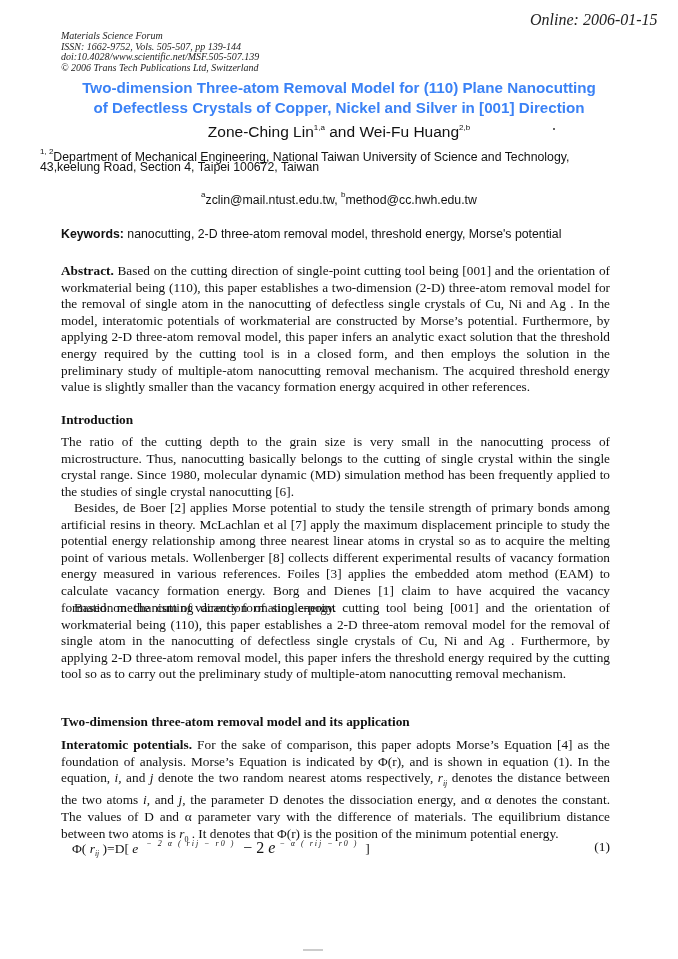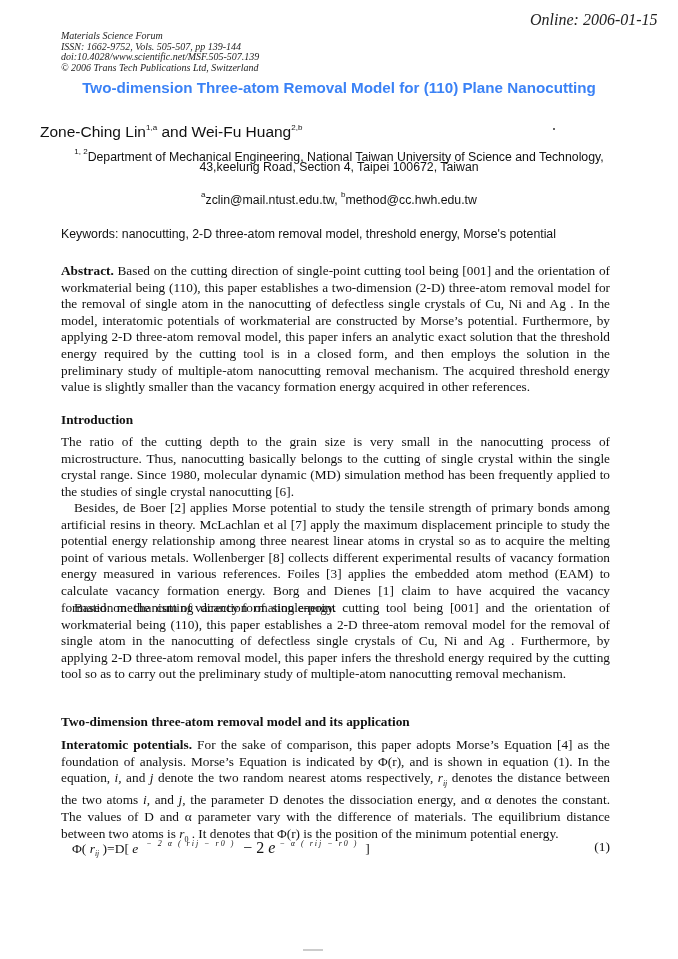--- a/index.html
+++ b/index.html
@@ -2,30 +2,30 @@
 <html><head>
 <meta charset="utf-8">
 <style>
   html, body { margin: 0; padding: 0; background: #ffffff; }
   body { width: 678px; height: 959px; position: relative; overflow: hidden; color: #111; }
 
   .hdr-left { position: absolute; left: 61px; top: 15px; font-family: "Liberation Serif", serif; font-style: italic; font-size: 10px; line-height: 10.5px; color: #222; margin-top: 16px; }
   .hdr-right { position: absolute; left: 530px; top: 15px; font-family: "Liberation Serif", serif; font-style: italic; font-size: 16px; line-height: 10.5px; color: #222; }
 
   .title { position: absolute; left: 40px; width: 598px; top: 78px; text-align: center; font-family: "Liberation Sans", sans-serif; font-weight: bold; font-size: 15.2px; line-height: 20px; color: #3b82f6; }
-  .authors { position: absolute; left: 40px; width: 598px; top: 122px; text-align: left; font-family: "Liberation Sans", sans-serif; font-size: 15.5px; line-height: 20px; }
+  .authors { position: absolute; left: 40px; width: 598px; top: 122px; text-align: center; font-family: "Liberation Sans", sans-serif; font-size: 15.5px; line-height: 20px; }
   .authors sup, .affil sup, .emails sup { font-size: 8px; vertical-align: 7px; line-height: 0; }
   .dot { position: absolute; left: 553px; top: 128px; width: 2px; height: 2px; background: #333; border-radius: 1px; }
-  .affil { position: absolute; left: 40px; width: 598px; text-align: center; font-family: "Liberation Sans", sans-serif; font-size: 12.3px; line-height: 15px; }
+  .affil { position: absolute; left: 40px; width: 598px; text-align: left; font-family: "Liberation Sans", sans-serif; font-size: 12.3px; line-height: 15px; }
   .affil.l1 { top: 150px; }
   .affil.l2 { top: 160px; }
   .emails { position: absolute; left: 40px; width: 598px; top: 193px; text-align: center; font-family: "Liberation Sans", sans-serif; font-size: 12.3px; line-height: 15px; }
 
   .keywords { position: absolute; left: 61px; top: 227px; font-family: "Liberation Sans", sans-serif; font-size: 12.3px; line-height: 15px; }
-  .keywords b { font-weight: normal; }
+  .keywords b { font-weight: bold; }
 
   .para { position: absolute; left: 61px; width: 549px; font-family: "Liberation Serif", serif; font-size: 13.3px; line-height: 16.6px; text-align: justify; }
   .para b { font-weight: bold; }
   .para i { font-style: italic; }
   .indent { text-indent: 13px; }
   .heading { position: absolute; left: 61px; font-family: "Liberation Serif", serif; font-weight: bold; font-size: 13.3px; line-height: 16px; }
 
   .eq { position: absolute; left: 72px; top: 836px; width: 538px; height: 22px; font-family: "Liberation Serif", serif; font-size: 13.5px; }
   .eq .body { position: absolute; left: 0; top: 3px; white-space: nowrap; }
   .eq .sub { font-size: 7.5px; font-style: italic; vertical-align: -3px; }
@@ -40,20 +40,21 @@
 <div class="hdr-left">
   <div>Materials Science Forum</div>
   <div>ISSN: 1662-9752, Vols. 505-507, pp 139-144</div>
   <div>doi:10.4028/www.scientific.net/MSF.505-507.139</div>
   <div>© 2006 Trans Tech Publications Ltd, Switzerland</div>
 </div>
 <div class="hdr-right">Online: 2006-01-15</div>
 
 <div class="title">
   <div>Two-dimension Three-atom Removal Model for (110) Plane Nanocutting</div>
+  <div>of Defectless Crystals of Copper, Nickel and Silver in [001] Direction</div>
 </div>
 
 <div class="authors"><span>Zone-Ching Lin</span><sup>1,a</sup><span style="white-space:pre"> and </span><span>Wei-Fu Huang</span><sup>2,b</sup></div>
 <div class="dot"></div>
 
 <div class="affil l1"><sup>1, 2</sup><span>Department of Mechanical Engineering, National Taiwan University of Science and Technology,</span></div>
 <div class="affil l2">43,keelung Road, Section 4, Taipei 100672, Taiwan</div>
 
 <div class="emails"><sup>a</sup><span>zclin@mail.ntust.edu.tw</span><span style="white-space:pre">, </span><sup>b</sup><span>method@cc.hwh.edu.tw</span></div>
 

